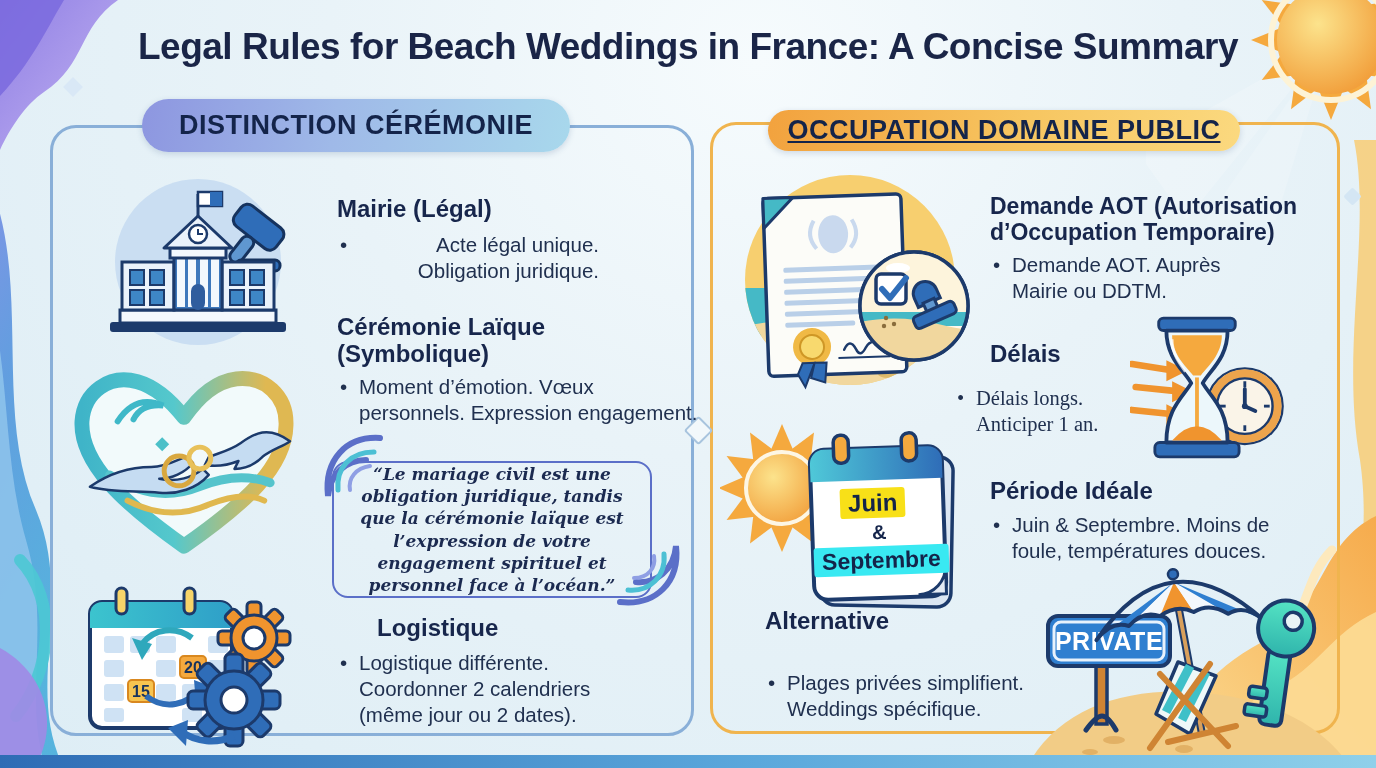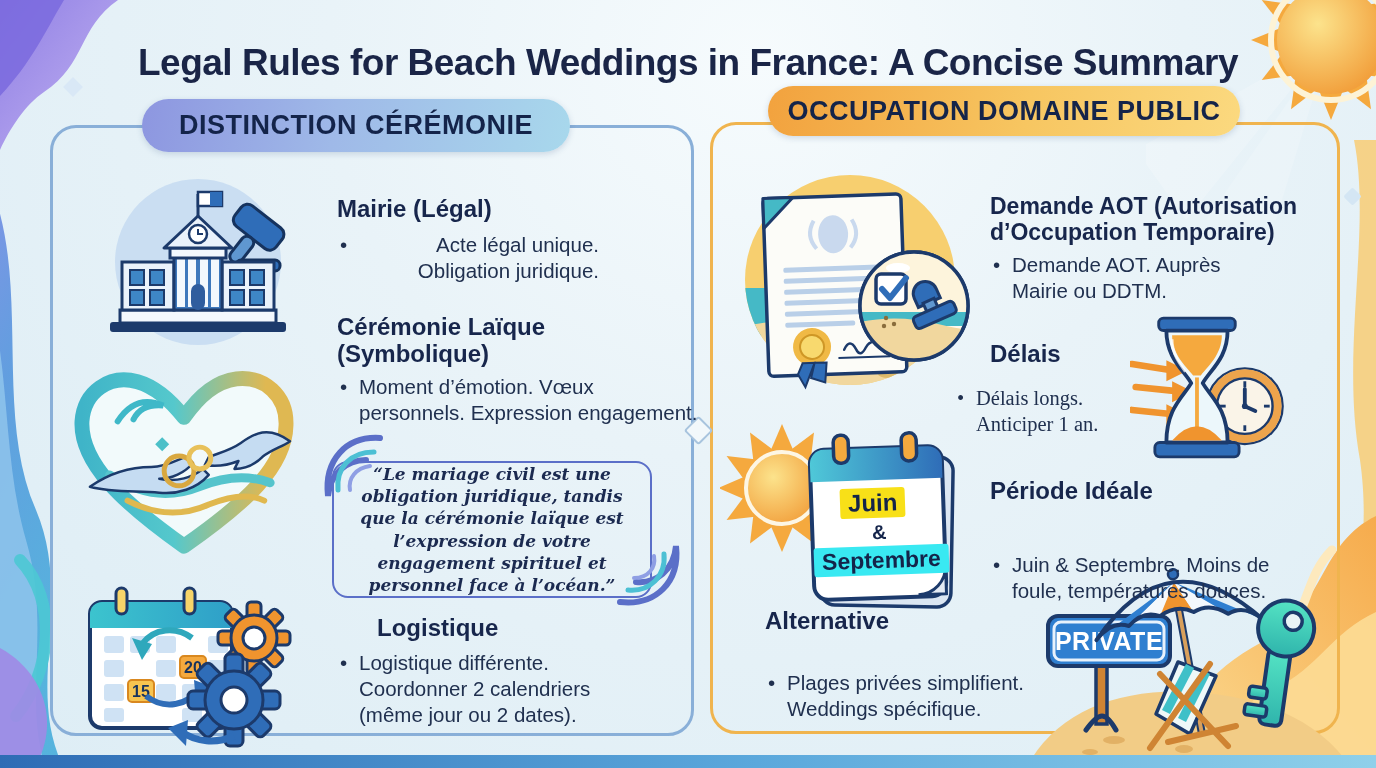--- a/index.html
+++ b/index.html
@@ -1,28 +1,28 @@
 <!DOCTYPE html>
 <html><head>
 <meta charset="utf-8">
 <style>
   html,body{margin:0;padding:0;background:#fff;}
   .stage{position:relative;width:1376px;height:768px;overflow:hidden;
     font-family:"Liberation Sans",sans-serif;
     background:radial-gradient(ellipse at 55% 8%, #f6fbfd 0%, #e9f3f8 40%, #ddedf5 100%);}
   .abs{position:absolute;}
-  .title{margin:16px;left:0;right:0;top:26px;text-align:center;
+  .title{margin:0;left:0;right:0;top:26px;text-align:center;
     font-size:37px;font-weight:bold;letter-spacing:-0.5px;color:#1a2547;}
   .pill{display:flex;align-items:center;justify-content:center;border-radius:999px;
     font-weight:bold;font-size:27px;color:#14244a;letter-spacing:.5px;
     box-shadow:0 2px 6px rgba(40,70,120,.18);}
   .pill-left{left:142px;top:99px;width:428px;height:53px;
     background:linear-gradient(100deg,#8d96e0 0%,#9fb9e8 45%,#a8d8ec 100%);text-align:right;}
-  .pill-right{left:768px;top:86px;width:472px;height:50px;
-    background:linear-gradient(100deg,#f2a23e 0%,#f7c661 55%,#fbd97f 100%);}
+  .pill-right{left:768px;top:110px;width:472px;height:41px;
+    background:linear-gradient(100deg,#f2a23e 0%,#f7c661 55%,#fbd97f 100%);text-decoration:underline;}
   .panel{border-radius:26px;background:transparent;}
   .panel-left{left:50px;top:125px;width:638px;height:605px;border:3px solid #89afd8;}
   .panel-right{left:710px;top:122px;width:624px;height:606px;border:3px solid #f0b44e;}
   .connector{left:688px;top:420px;width:17px;height:17px;transform:rotate(45deg);
     background:#f2f8fb;border:2.5px solid #a8c4de;border-radius:3px;}
   .h{font-weight:bold;color:#17264c;line-height:1.12;font-size:24px;}
   .h-sm{font-size:23px;}
   .b{font-size:20.5px;color:#20304f;line-height:1.28;padding-left:22px;}
   .b::before{content:"•";position:absolute;left:3px;top:0;}
   .quote{left:332px;top:461px;width:320px;height:137px;border:2.5px solid #5b6fc8;
@@ -417,19 +417,19 @@
     </svg>
   </div>
 
   <div class="abs h h-sm" style="left:990px;top:194px;width:340px;">Demande AOT (Autorisation d’Occupation Temporaire)</div>
   <div class="abs b" style="left:990px;top:252px;width:250px;">Demande AOT. Auprès Mairie ou DDTM.</div>
 
   <div class="abs h" style="left:990px;top:341px;width:200px;">Délais</div>
   <div class="abs b" style="left:954px;top:385px;width:160px;font-family:Liberation Serif, serif;">Délais longs. Anticiper 1 an.</div>
 
   <div class="abs h" style="left:990px;top:478px;width:300px;">Période Idéale</div>
-  <div class="abs b" style="left:990px;top:512px;width:290px;margin-top:40px;">Juin &amp; Septembre. Moins de foule, températures douces.</div>
+  <div class="abs b" style="left:990px;top:512px;width:290px;">Juin &amp; Septembre. Moins de foule, températures douces.</div>
 
   <div class="abs h" style="left:765px;top:608px;width:300px;">Alternative</div>
   <div class="abs b" style="left:765px;top:670px;width:280px;">Plages privées simplifient. Weddings spécifique.</div>
 
   <div class="abs bottombar"></div>
 </div>
 
 </body></html>

